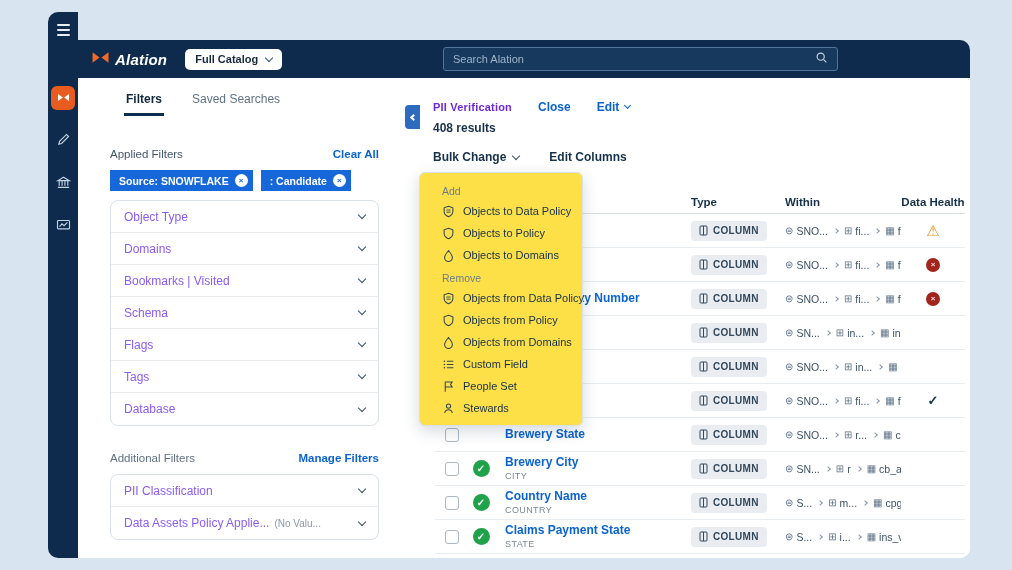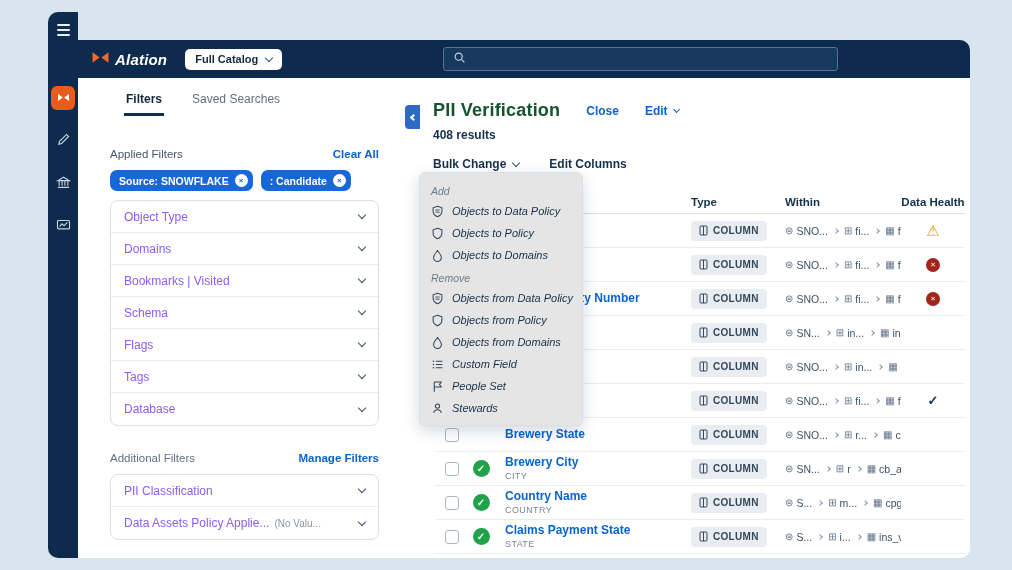--- a/index.html
+++ b/index.html
@@ -35,37 +35,37 @@
 .tabs{display:flex;gap:26px;padding:10px 0 0 46px;}
 .tab{font-size:12px;color:#5F7183;padding:4px 2px 7px;cursor:pointer;white-space:nowrap;}
 .tab.active{color:#12283C;font-weight:bold;border-bottom:3px solid #0F2D4F;}
 .frow{display:flex;justify-content:space-between;align-items:center;margin:0 26px 0 32px;}
 .applied{margin-top:32px;}
 .addl{margin-top:26px;}
 .label-sm{font-size:11.5px;color:#44566B;}
 .label-sm.muted{color:#5F7183;}
 .blue-link{font-size:11.5px;font-weight:bold;color:#0B63CE;cursor:pointer;text-decoration:none;white-space:nowrap;}
 .chips{display:flex;gap:8px;margin:10px 26px 0 32px;}
-.chip{background:#1667D9;color:#fff;font-size:10.5px;font-weight:bold;height:21px;border-radius:7px;display:flex;align-items:center;gap:6px;padding:0 5px 0 9px;cursor:pointer;white-space:nowrap;}
+.chip{background:#1667D9;color:#fff;font-size:10.5px;font-weight:bold;height:21px;border-radius:0;display:flex;align-items:center;gap:6px;padding:0 5px 0 9px;cursor:pointer;white-space:nowrap;}
 .chip-x{width:13px;height:13px;border-radius:50%;background:#fff;color:#1667D9;font-size:8px;font-weight:bold;display:flex;align-items:center;justify-content:center;cursor:pointer;}
 .acc-card{margin:9px 26px 0 32px;border:1px solid #D9E0E8;border-radius:8px;overflow:hidden;background:#fff;}
 .acc-card.second{margin-top:10px;}
 .acc-row{height:32px;display:flex;align-items:center;padding:0 13px;border-bottom:1px solid #E9EDF2;cursor:pointer;}
 .acc-row:last-child{border-bottom:none;}
 .acc-label{font-size:12px;font-weight:normal;color:#8b5cf6;white-space:nowrap;}
 .acc-hint{font-size:10px;color:#8A97A5;margin-left:5px;white-space:nowrap;}
 .acc-badge{margin-left:8px;background:#E8EDF2;border-radius:9px;height:17px;display:flex;align-items:center;gap:4px;padding:0 4px 0 7px;font-size:10px;color:#44566B;}
 .badge-x{width:11px;height:11px;border-radius:50%;background:#9FB0BF;color:#fff;font-size:7px;display:flex;align-items:center;justify-content:center;}
 .acc-row .chev{margin-left:auto;}
 
 
 .rpanel{position:absolute;left:327px;top:0;right:0;bottom:0;background:#fff;}
 .collapse{position:absolute;left:0;top:27px;width:15px;height:24px;background:#2D6BBF;border-radius:4px 0 0 4px;display:flex;align-items:center;justify-content:center;cursor:pointer;z-index:6;}
 .title-row{display:flex;align-items:center;gap:26px;padding:22px 0 0 28px;}
-.title{font-size:18px;font-weight:bold;color:#14532d;letter-spacing:.2px;white-space:nowrap;}
+.title{font-size:11px;font-weight:bold;color:#6d28d9;letter-spacing:.2px;white-space:nowrap;}
 .title-row .blue-link{font-size:12px;}
 .edit-link{display:flex;align-items:center;gap:6px;}
 .results-count{margin:7px 0 0 28px;font-size:12px;font-weight:bold;color:#17304A;}
 .actions{display:flex;gap:30px;margin:15px 0 0 28px;}
 .action{display:flex;align-items:center;gap:7px;font-size:12px;font-weight:bold;color:#17304A;cursor:pointer;white-space:nowrap;}
 
 
 .table{position:absolute;left:30px;top:112px;width:530px;}
 .thead{display:flex;align-items:center;height:24px;border-bottom:1px solid #D8DFE6;}
 .th{font-size:11.5px;font-weight:bold;color:#17304A;white-space:nowrap;}
@@ -83,21 +83,21 @@
 .tchip{display:inline-flex;align-items:center;gap:5px;height:20px;background:#E9EDF2;border-radius:4px;padding:0 8px;font-size:10px;font-weight:bold;color:#33475B;letter-spacing:.3px;}
 .within{display:flex;align-items:center;gap:3px;font-size:10.5px;color:#3D5166;white-space:nowrap;overflow:hidden;}
 .w-ico{font-size:10px;color:#61748A;flex:none;}
 .w-txt{cursor:pointer;}
 .w-sep{display:inline-block;width:4px;height:4px;border-right:1.3px solid #8A97A5;border-top:1.3px solid #8A97A5;transform:rotate(45deg);margin:0 3px;flex:none;}
 .hwarn{color:#E09A28;font-size:15px;line-height:1;}
 .herr{width:14px;height:14px;border-radius:50%;background:#A1251D;color:#F4D9D6;font-size:8px;font-weight:bold;display:flex;align-items:center;justify-content:center;}
 .hok{color:#12384F;font-size:13px;font-weight:bold;}
 
 
-.menu{position:absolute;left:14px;top:94px;width:164px;background:#e5e5e5;border:1px solid #D9E0E8;border-radius:6px;box-shadow:0 5px 16px rgba(15,45,79,.18);padding:6px 0;z-index:5;font-style:italic;}
+.menu{position:absolute;left:14px;top:94px;width:164px;background:#fde047;border:1px solid #D9E0E8;border-radius:6px;box-shadow:0 5px 16px rgba(15,45,79,.18);padding:6px 11px;z-index:5;}
 .menu-h{font-size:10.5px;color:#6B7C8C;padding:6px 11px 3px;}
 .menu-item{display:flex;align-items:center;gap:8px;height:22px;padding:0 11px;font-size:11px;color:#17304A;cursor:pointer;white-space:nowrap;}
 .mi-wrap{display:flex;align-items:center;flex:none;}
 </style>
 </head>
 <body>
 
 <div class="rail">
   <div class="burger">
       <i></i>
@@ -145,20 +145,21 @@
           <path d="M18.5 2.5 L11 8 L18.5 13.5 Z" fill="#F26A2A"></path>
         </svg>
     </span>
     <span class="logo-text">Alation</span>
   </div>
   <button class="catalog-btn">
     <span>Full Catalog</span>
     <i class="chev"></i>
   </button>
   <div class="search">
+    <input placeholder="Search Alation" style="">
     <span>
       <svg width="13" height="13" viewBox="0 0 16 16" stroke="#C9D6E2" stroke-width="1.4" fill="none">
           <circle cx="7" cy="7" r="4.4"></circle>
           <path d="M10.4 10.4 L14 14"></path>
         </svg>
     </span>
   </div>
 </div>
 
 <div class="content">

